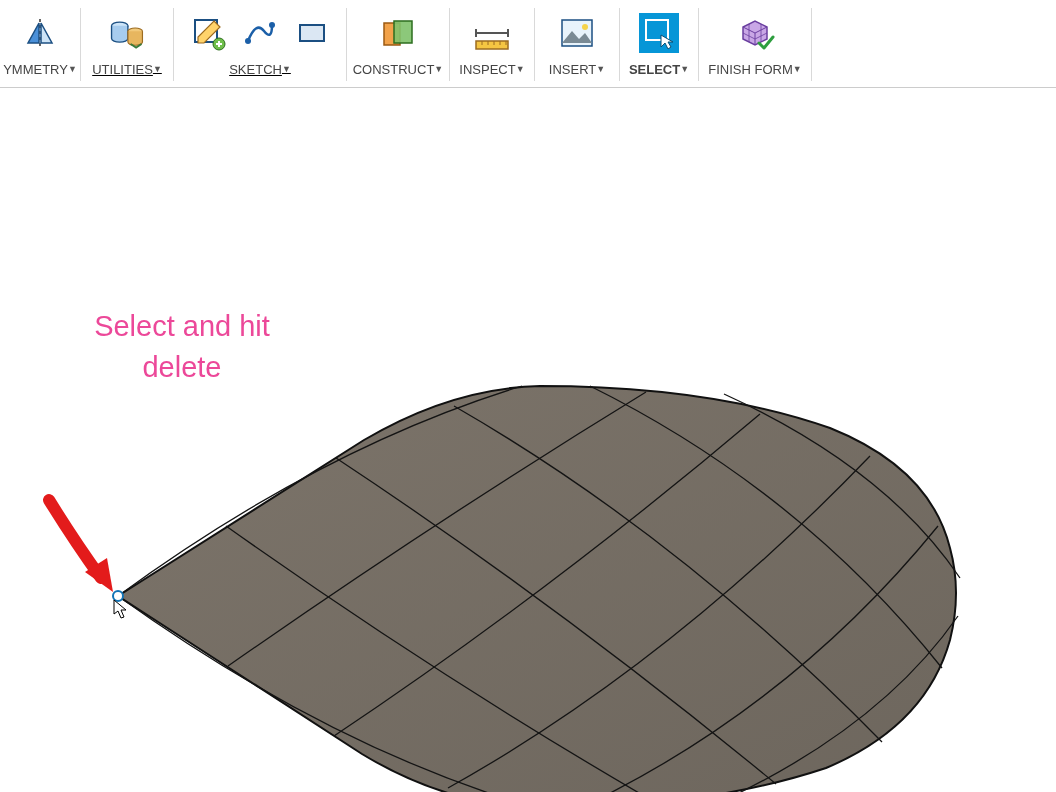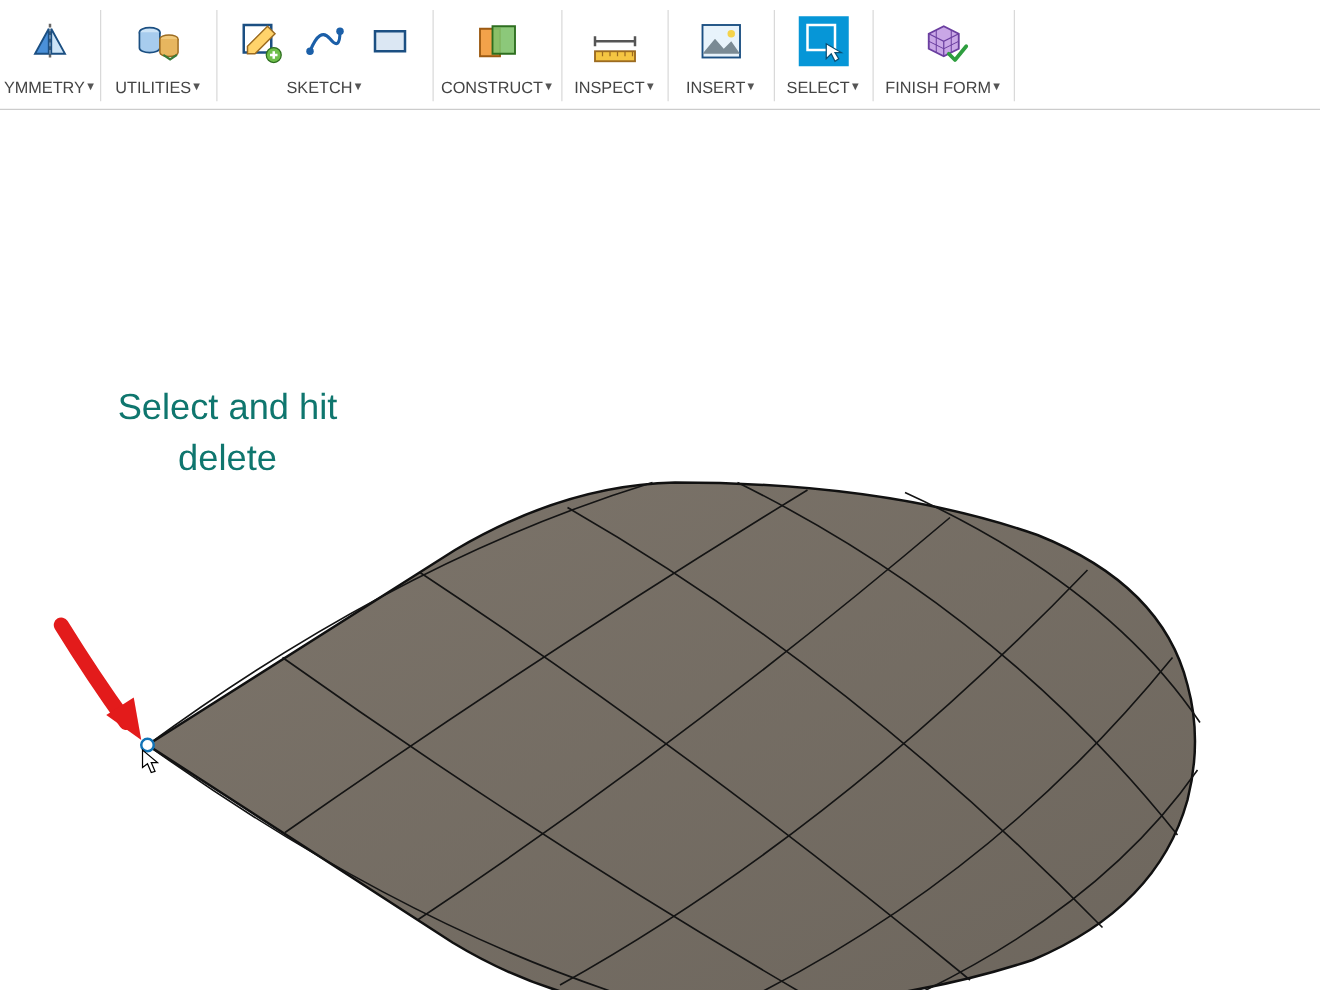--- a/index.html
+++ b/index.html
@@ -64,26 +64,26 @@
       display: flex;
       align-items: center;
       justify-content: center;
       cursor: pointer;
     }
     .icon-box.active {
       background: #0696d7;
     }
     
     .g-symm { width: 80px; }
-    .g-util { width: 92px; }
-    .g-sketch { width: 172px; }
+    .g-util { width: 92px; text-decoration: underline; }
+    .g-sketch { width: 172px; text-decoration: underline; }
     .g-construct { width: 102px; }
     .g-inspect { width: 84px; margin-top: 32px; }
     .g-insert { width: 84px; justify-content: center; }
-    .g-select { width: 78px; }
+    .g-select { width: 78px; font-weight: bold; }
     .g-finish { width: 112px; }
 
     
     .subbar {
       position: absolute;
       left: 0;
       top: 89px;
       width: 42px;
       height: 30px;
       background: #fdfdfd;
@@ -110,21 +110,21 @@
       bottom: 0;
       background: #ffffff;
     }
     .note {
       position: absolute;
       left: 82px;
       top: 218px;
       width: 200px;
       font-family: "Trebuchet MS", "Segoe UI", sans-serif;
       font-size: 29px;
-      color: #0f766e;
+      color: #ec4899;
       text-align: center;
       line-height: 1.4;
     }
     .arrow-wrap {
       position: absolute;
       left: 35px;
       top: 404px;
       width: 90px;
       height: 110px;
     }

